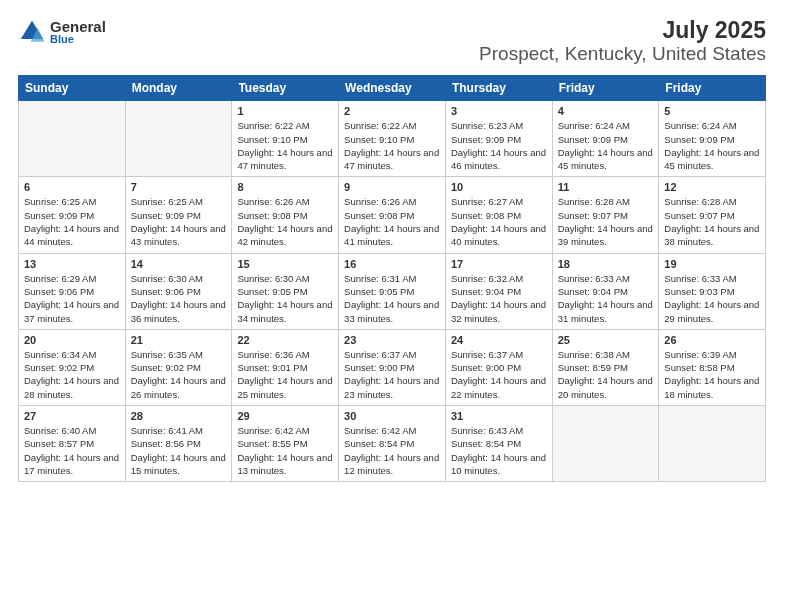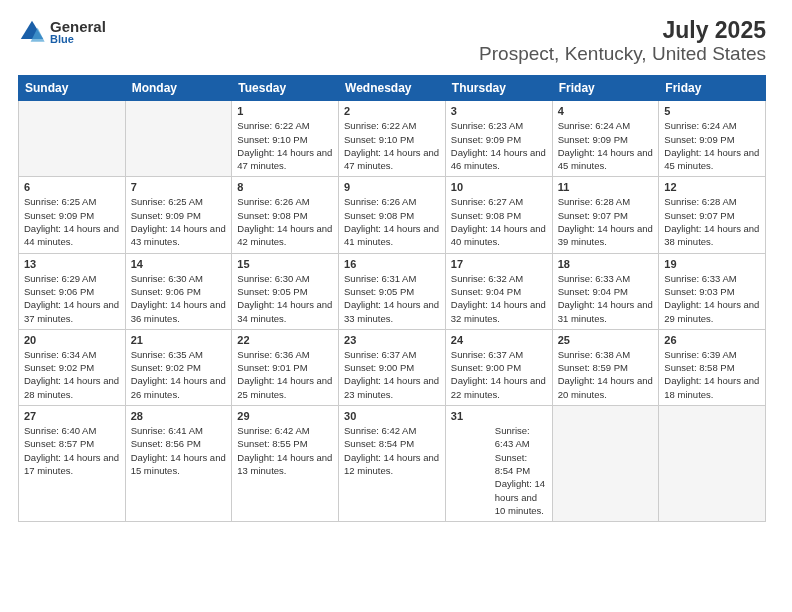--- a/index.html
+++ b/index.html
@@ -326,21 +326,21 @@
 Daylight: 14 hours and 13 minutes.</div>
           </td>
           <td>
             <div class="day-num">30</div>
             <div class="day-info" style="white-space: pre-line;">Sunrise: 6:42 AM
 Sunset: 8:54 PM
 Daylight: 14 hours and 12 minutes.</div>
           </td>
           <td>
             <div class="day-num">31</div>
-            <div class="day-info" style="white-space: pre-line; margin-left: 44px;">Sunrise: 6:43 AM
+            <div class="day-info" style="white-space: pre-line;">Sunrise: 6:43 AM
 Sunset: 8:54 PM
 Daylight: 14 hours and 10 minutes.</div>
           </td>
           <td class="empty"></td>
           <td class="empty"></td>
         </tr>
       </tbody>
   </table>
 </div>
 

